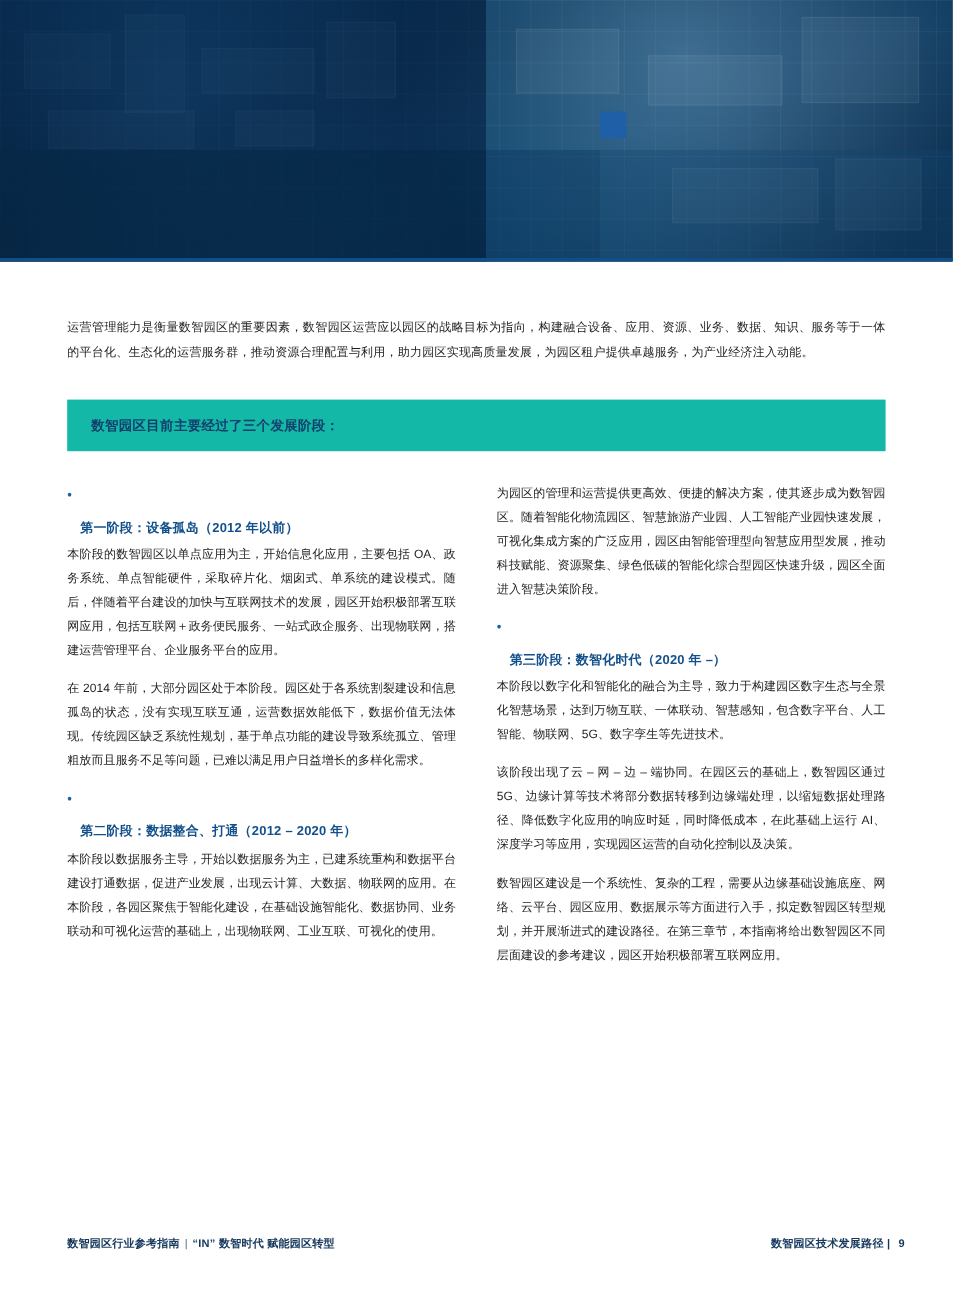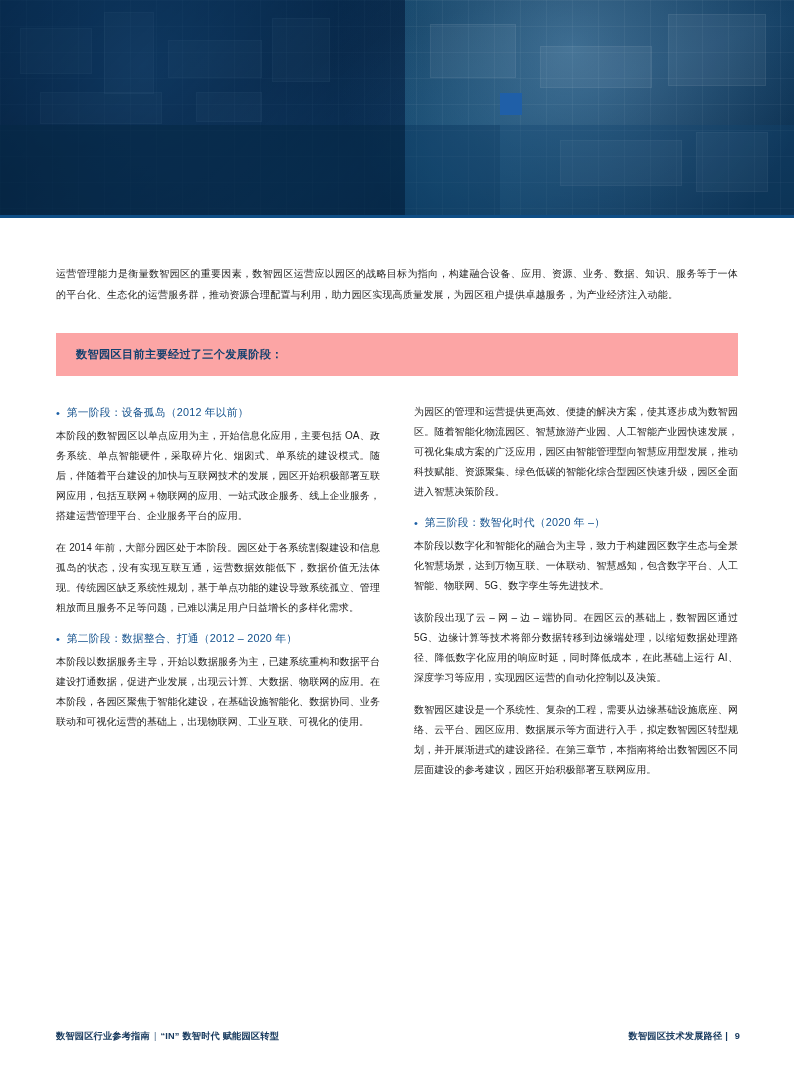--- a/index.html
+++ b/index.html
@@ -97,21 +97,21 @@
     margin-top: 46px;
     font-size: 10px;
     line-height: 2.05;
     color: #1d1d1d;
     text-align: justify;
     letter-spacing: 0.2px;
   }
 
   .callout {
     margin-top: 28px;
-    background: #fca5a5;
+    background: #14b8a6;
     padding: 14px 20px;
     font-size: 11.2px;
     font-weight: bold;
     color: #12406e;
     letter-spacing: 0.3px;
   }
 
   .columns {
     margin-top: 26px;
     display: flex;
@@ -129,41 +129,42 @@
   }
   .bullet {
     color: #1b5fa6;
     font-size: 11px;
     line-height: 1.55;
     flex: 0 0 auto;
     padding-top: 1px;
   }
   .stage-title {
     font-size: 10.8px;
-    font-weight: normal;
+    font-weight: bold;
     color: #12508c;
     line-height: 1.6;
     letter-spacing: 0.2px;
+    margin-top: 28px;
   }
 
   p.para {
     margin: 0 0 12px 0;
     font-size: 10px;
     line-height: 2.0;
     text-align: justify;
     color: #1d1d1d;
     letter-spacing: 0.1px;
   }
   p.para.first { margin-top: 2px; }
 
   
   .footer {
     position: absolute;
     left: 56px;
-    right: 54px;
+    right: 40px;
     bottom: 34px;
     display: flex;
     justify-content: space-between;
     align-items: center;
     font-size: 9.2px;
     color: #14375c;
   }
   .footer-left { font-weight: bold; letter-spacing: 0.2px; }
   .footer-left .sep { font-weight: normal; color: #4a6a8a; margin: 0 4px; }
   .footer-left .sub { font-weight: bold; color: #14375c; }
@@ -204,21 +205,21 @@
   <div class="callout">数智园区目前主要经过了三个发展阶段：</div>
 
   <div class="columns">
 
     <div class="col">
 
       <div class="stage">
         <div class="bullet">•</div>
         <div class="stage-title">第一阶段：设备孤岛（2012 年以前）</div>
       </div>
-      <p class="para first">本阶段的数智园区以单点应用为主，开始信息化应用，主要包括 OA、政务系统、单点智能硬件，采取碎片化、烟囱式、单系统的建设模式。随后，伴随着平台建设的加快与互联网技术的发展，园区开始积极部署互联网应用，包括互联网＋物联网的应用、一站式政企服务、线上企业服务，搭建运营管理平台、企业服务平台的应用。</p>
+      <p class="para first">本阶段的数智园区以单点应用为主，开始信息化应用，主要包括 OA、政务系统、单点智能硬件，采取碎片化、烟囱式、单系统的建设模式。随后，伴随着平台建设的加快与互联网技术的发展，园区开始积极部署互联网应用，包括互联网＋政务便民服务、一站式政企服务、出现物联网，搭建运营管理平台、企业服务平台的应用。</p>
       <p class="para">在 2014 年前，大部分园区处于本阶段。园区处于各系统割裂建设和信息孤岛的状态，没有实现互联互通，运营数据效能低下，数据价值无法体现。传统园区缺乏系统性规划，基于单点功能的建设导致系统孤立、管理粗放而且服务不足等问题，已难以满足用户日益增长的多样化需求。</p>
 
       <div class="stage">
         <div class="bullet">•</div>
         <div class="stage-title">第二阶段：数据整合、打通（2012 – 2020 年）</div>
       </div>
       <p class="para first">本阶段以数据服务主导，开始以数据服务为主，已建系统重构和数据平台建设打通数据，促进产业发展，出现云计算、大数据、物联网的应用。在本阶段，各园区聚焦于智能化建设，在基础设施智能化、数据协同、业务联动和可视化运营的基础上，出现物联网、工业互联、可视化的使用。</p>
 
     </div>
 

